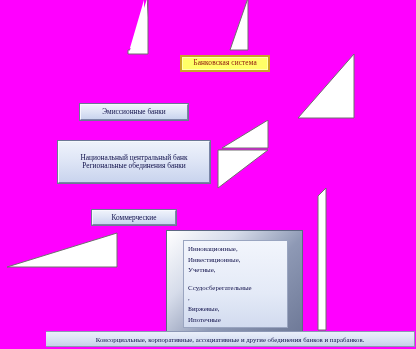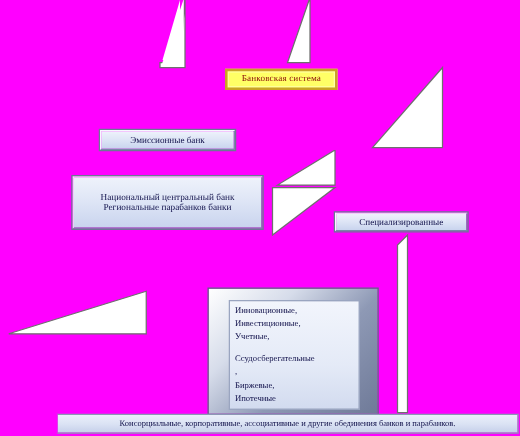--- a/index.html
+++ b/index.html
@@ -163,33 +163,33 @@
     <svg width="20" height="148" viewBox="0 0 20 148">
       <polygon points="14,2 14,144 6,144 6,10" fill="#ffffff" stroke="#6f6f6f" stroke-width="1"></polygon>
     </svg>
   </div>
 
   <div class="box box-yellow" id="title-box">
     <span>Банковская система</span>
   </div>
 
   <div class="box box-blue" id="emission-box">
-    <span>Эмиссионные банк</span>
+    <span>Эмиссионные банки</span>
   </div>
 
 
   <div class="box box-blue" id="central-stack">
     <span class="line">Национальный  центральный банк</span>
-    <span class="line">Региональные парабанков банки</span>
-  </div>
-
-  <div class="box box-blue" id="special-box">
-    <span>Специализированные</span>
-  </div>
-
+    <span class="line">Региональные обединения банки</span>
+  </div>
+
+
+  <div class="box box-blue" id="commercial-box">
+    <span>Коммерческие</span>
+  </div>
 
   <div id="list-outer"></div>
   <div id="list-inner">
     <span class="item">Инновационные,</span>
     <span class="item">Инвестиционные,</span>
     <span class="item">Учетные,</span>
     <span class="spacer"></span>
     <span class="item">Ссудосберегательные</span>
     <span class="item">,</span>
     <span class="item">Биржевые,</span>

